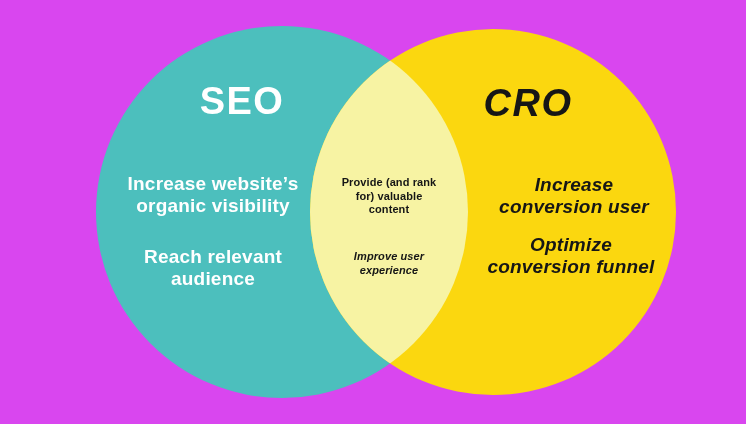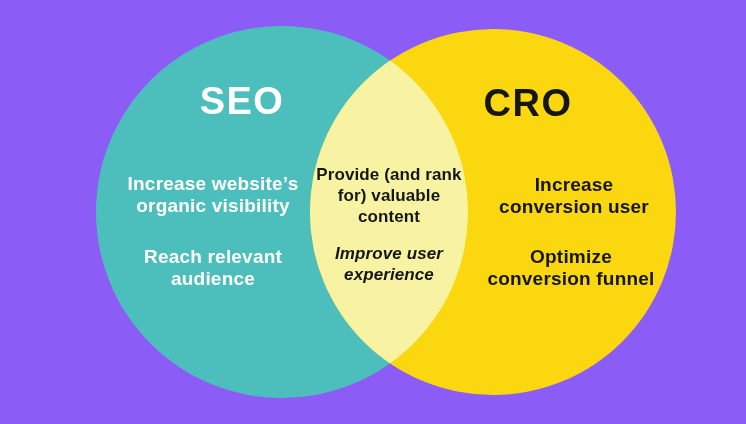--- a/index.html
+++ b/index.html
@@ -5,21 +5,21 @@
   html, body {
     margin: 0;
     padding: 0;
     background: #ffffff;
     font-family: "Liberation Sans", "DejaVu Sans", sans-serif;
   }
   .stage {
     position: relative;
     width: 746px;
     height: 424px;
-    background: #8b5cf6;
+    background: #d946ef;
     overflow: hidden;
   }
   .stage svg {
     position: absolute;
     left: 0;
     top: 0;
   }
   .label {
     position: absolute;
     transform: translate(-50%, -50%);
@@ -31,37 +31,37 @@
     font-size: 38px;
     letter-spacing: 1.5px;
     line-height: 1;
   }
   .body-text {
     font-size: 19px;
     line-height: 1.14;
     letter-spacing: 0.2px;
   }
   .lens-text {
-    font-size: 17px;
+    font-size: 11px;
     line-height: 1.24;
     letter-spacing: 0.1px;
   }
   .seo-text   { color: var(--seo-text,   #ffffff); }
-  .cro-text   { color: var(--cro-text,   #161616); }
+  .cro-text   { color: var(--cro-text,   #161616); font-style: italic; }
   .olap-text  { color: var(--olap-text,  #161616); }
 
   
   #seo-title   { left: 242px; top: 101px; }
   #cro-title   { left: 528px; top: 103px; }
   #seo-item-0  { left: 213px; top: 195px; }
   #seo-item-1  { left: 213px; top: 268px; }
   #olap-item-0 { left: 389px; top: 196px; }
   #olap-item-1 { left: 389px; top: 264px; font-style: italic; }
   #cro-item-0  { left: 574px; top: 196px; }
-  #cro-item-1  { left: 571px; top: 268px; }
+  #cro-item-1  { left: 571px; top: 256px; }
 </style>
 </head>
 <body style="background: rgb(255, 255, 255);">
 
 <div class="stage">
 
   <svg width="746" height="424" viewBox="0 0 746 424" aria-hidden="true">
     <defs>
       <clipPath id="clip-left-circle">
         <circle cx="282" cy="212" r="186"></circle>

